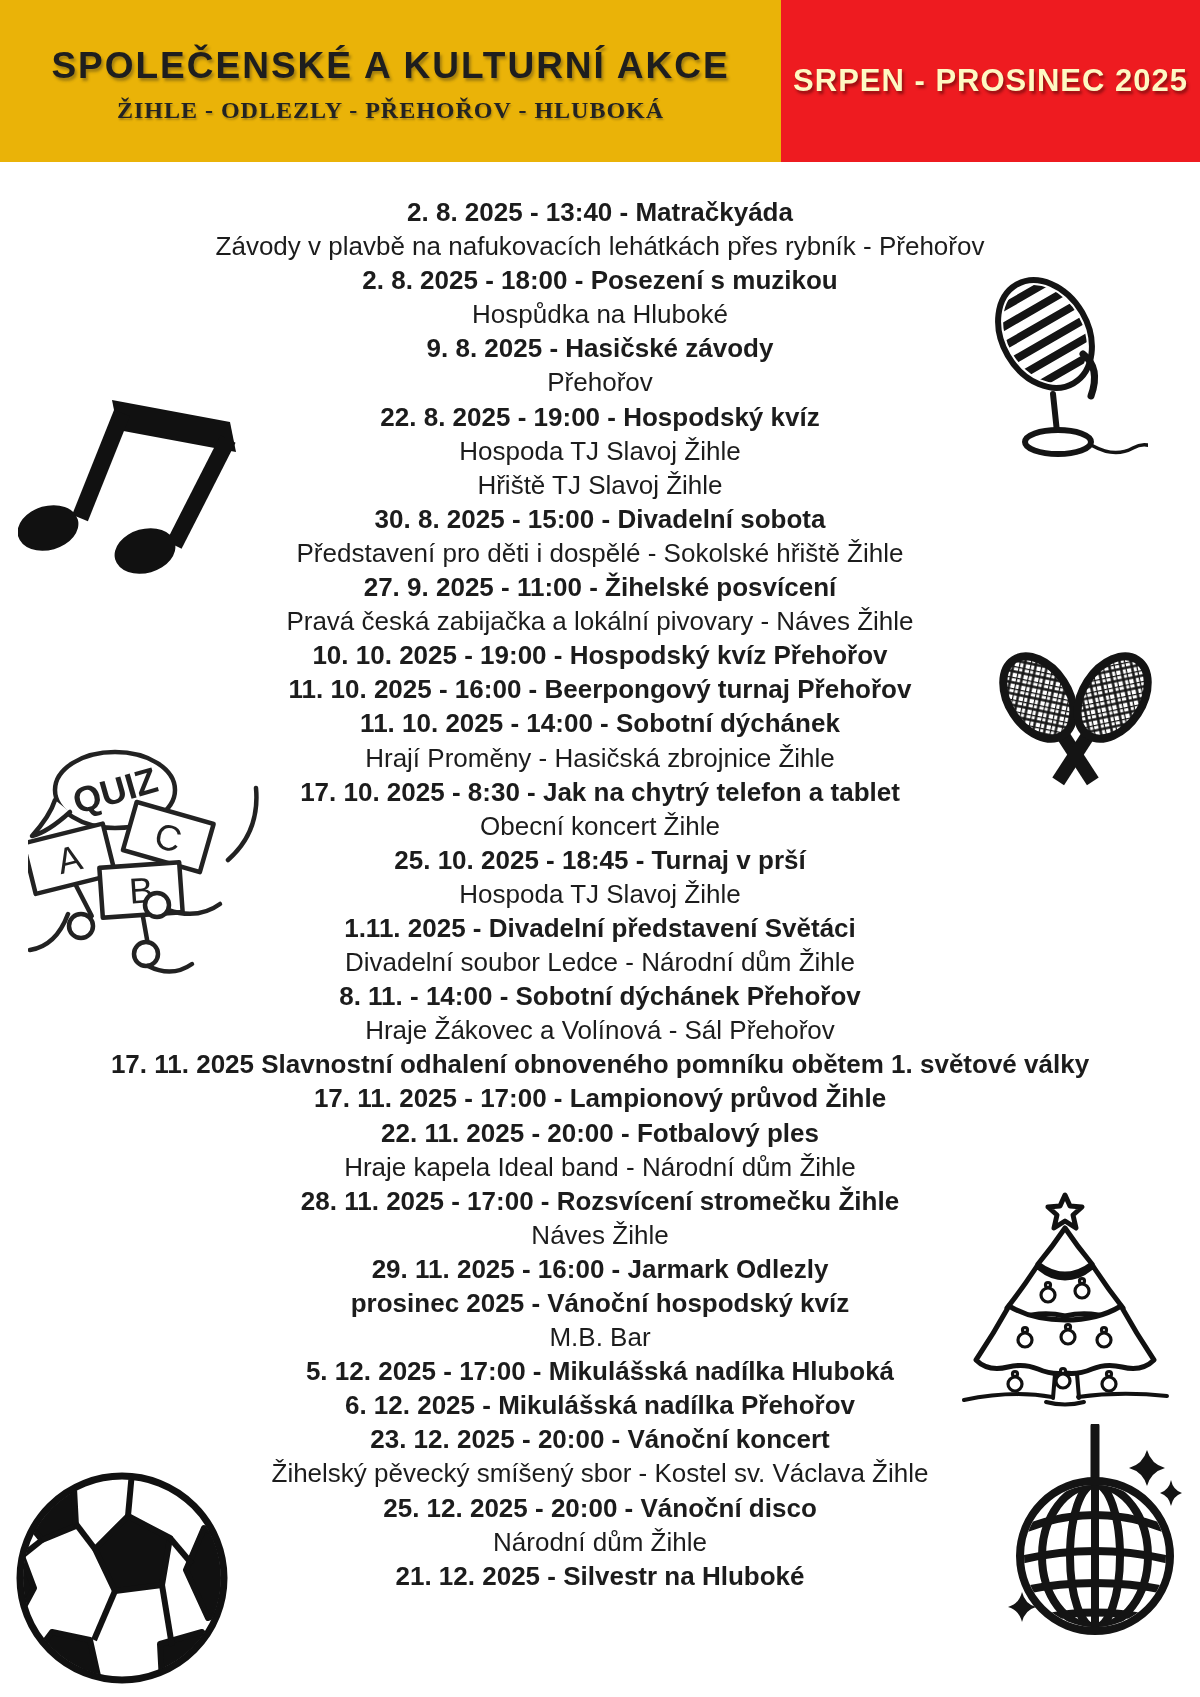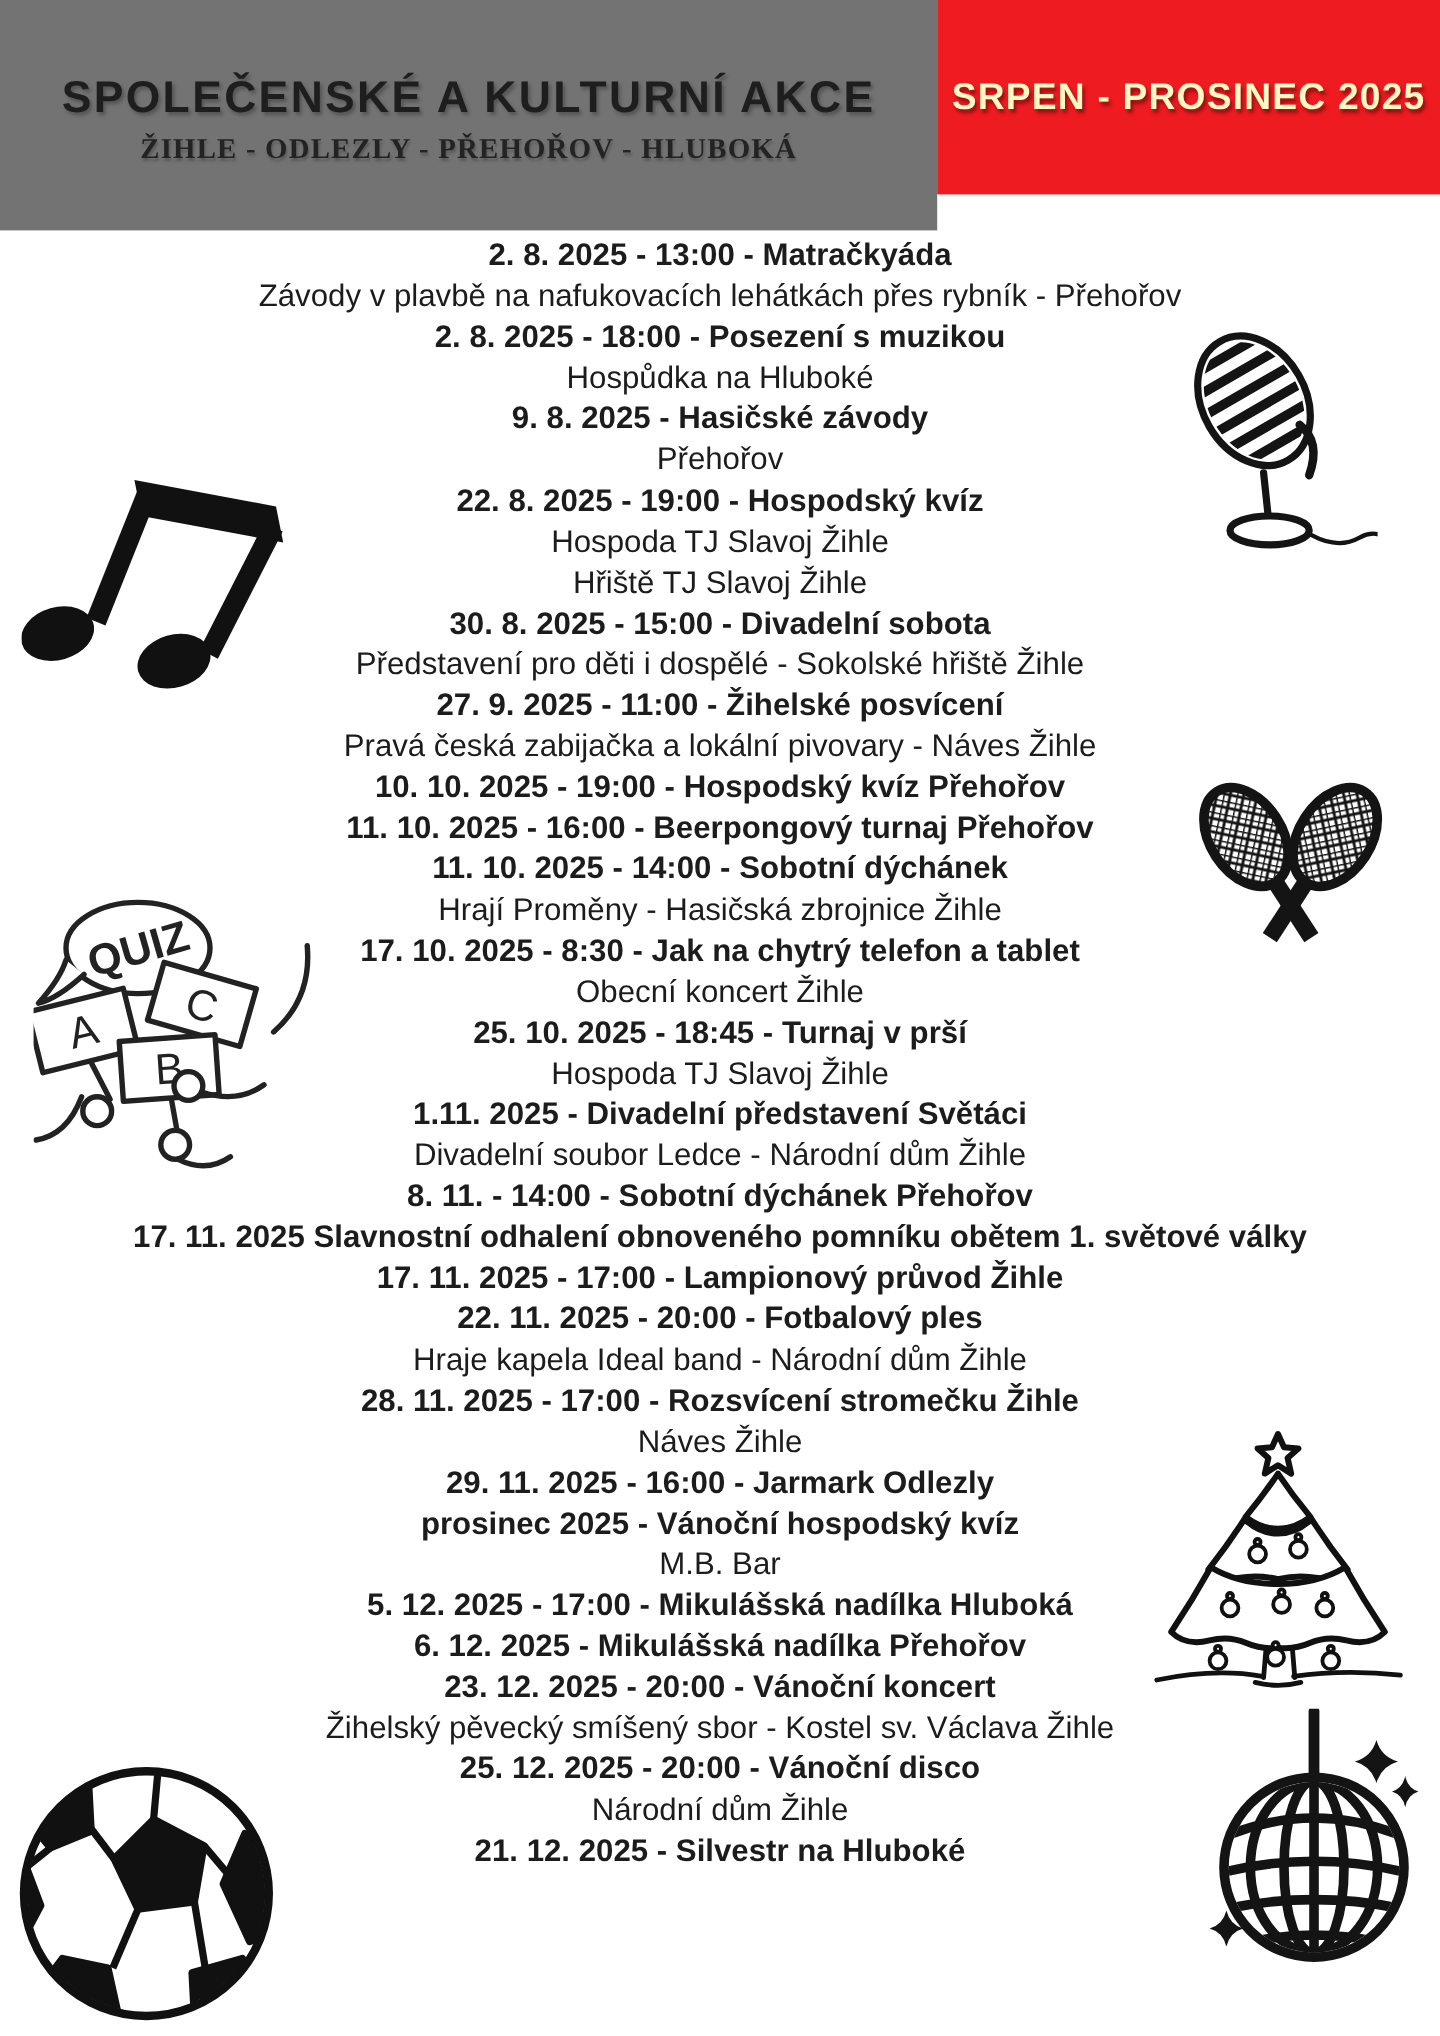--- a/index.html
+++ b/index.html
@@ -1,20 +1,20 @@
 <!DOCTYPE html>
 <html><head>
 <meta charset="utf-8">
 <style>
   html,body{margin:0;padding:0;background:#e8e8e8;}
   .page{position:relative;width:1200px;height:1697px;background:#ffffff;overflow:hidden;
         font-family:"Liberation Sans", sans-serif;margin:0 auto;}
   
   .header{position:absolute;top:0;left:0;width:1200px;height:162px;display:flex;}
-  .header-yellow{width:781px;height:192px;background:#737373;display:flex;flex-direction:column;
+  .header-yellow{width:781px;height:162px;background:#eab308;display:flex;flex-direction:column;
                  align-items:center;justify-content:center;}
   .header-red{width:419px;height:162px;background:#EE1B20;display:flex;align-items:center;justify-content:center;}
   .main-title{font-size:37px;font-weight:bold;letter-spacing:2px;color:#1e1e1e;margin:6px 0 0 0;
               text-shadow:2px 3px 3px rgba(30,30,30,.35);white-space:nowrap;}
   .sub-title{font-family:"Liberation Serif", serif;font-size:24px;font-weight:bold;letter-spacing:1px;
              color:#232323;margin-top:10px;text-shadow:1px 2px 2px rgba(30,30,30,.3);white-space:nowrap;}
   .period{font-size:31px;font-weight:bold;letter-spacing:1px;color:#fef9c3;
           text-shadow:2px 3px 3px rgba(40,0,0,.45);white-space:nowrap;}
   
   .events{position:absolute;top:195px;left:0;width:1200px;display:flex;flex-direction:column;align-items:center;}
@@ -33,21 +33,21 @@
     <div class="header-yellow">
       <div class="main-title">SPOLEČENSKÉ A KULTURNÍ AKCE</div>
       <div class="sub-title">ŽIHLE - ODLEZLY - PŘEHOŘOV - HLUBOKÁ</div>
     </div>
     <div class="header-red">
       <div class="period">SRPEN - PROSINEC 2025</div>
     </div>
   </div>
 
   <div class="events">
-      <div class="event-line bold">2. 8. 2025 - 13:00 - Matračkyáda</div>
+      <div class="event-line bold">2. 8. 2025 - 13:40 - Matračkyáda</div>
       <div class="event-line">Závody v plavbě na nafukovacích lehátkách přes rybník - Přehořov</div>
       <div class="event-line bold">2. 8. 2025 - 18:00 - Posezení s muzikou</div>
       <div class="event-line">Hospůdka na Hluboké</div>
       <div class="event-line bold">9. 8. 2025 - Hasičské závody</div>
       <div class="event-line">Přehořov</div>
       <div class="event-line bold">22. 8. 2025 - 19:00 - Hospodský kvíz</div>
       <div class="event-line">Hospoda TJ Slavoj Žihle</div>
       <div class="event-line">Hřiště TJ Slavoj Žihle</div>
       <div class="event-line bold">30. 8. 2025 - 15:00 - Divadelní sobota</div>
       <div class="event-line">Představení pro děti i dospělé - Sokolské hřiště Žihle</div>
@@ -57,20 +57,21 @@
       <div class="event-line bold">11. 10. 2025 - 16:00 - Beerpongový turnaj Přehořov</div>
       <div class="event-line bold">11. 10. 2025 - 14:00 - Sobotní dýchánek</div>
       <div class="event-line">Hrají Proměny - Hasičská zbrojnice Žihle</div>
       <div class="event-line bold">17. 10. 2025 - 8:30 - Jak na chytrý telefon a tablet</div>
       <div class="event-line">Obecní koncert Žihle</div>
       <div class="event-line bold">25. 10. 2025 - 18:45 - Turnaj v prší</div>
       <div class="event-line">Hospoda TJ Slavoj Žihle</div>
       <div class="event-line bold">1.11. 2025 - Divadelní představení Světáci</div>
       <div class="event-line">Divadelní soubor Ledce - Národní dům Žihle</div>
       <div class="event-line bold">8. 11. - 14:00 - Sobotní dýchánek Přehořov</div>
+      <div class="event-line">Hraje Žákovec a Volínová - Sál Přehořov</div>
       <div class="event-line bold">17. 11. 2025 Slavnostní odhalení obnoveného pomníku obětem 1. světové války</div>
       <div class="event-line bold">17. 11. 2025 - 17:00 - Lampionový průvod Žihle</div>
       <div class="event-line bold">22. 11. 2025 - 20:00 - Fotbalový ples</div>
       <div class="event-line">Hraje kapela Ideal band - Národní dům Žihle</div>
       <div class="event-line bold">28. 11. 2025 - 17:00 - Rozsvícení stromečku Žihle</div>
       <div class="event-line">Náves Žihle</div>
       <div class="event-line bold">29. 11. 2025 - 16:00 - Jarmark Odlezly</div>
       <div class="event-line bold">prosinec 2025 - Vánoční hospodský kvíz</div>
       <div class="event-line">M.B. Bar</div>
       <div class="event-line bold">5. 12. 2025 - 17:00 - Mikulášská nadílka Hluboká</div>

